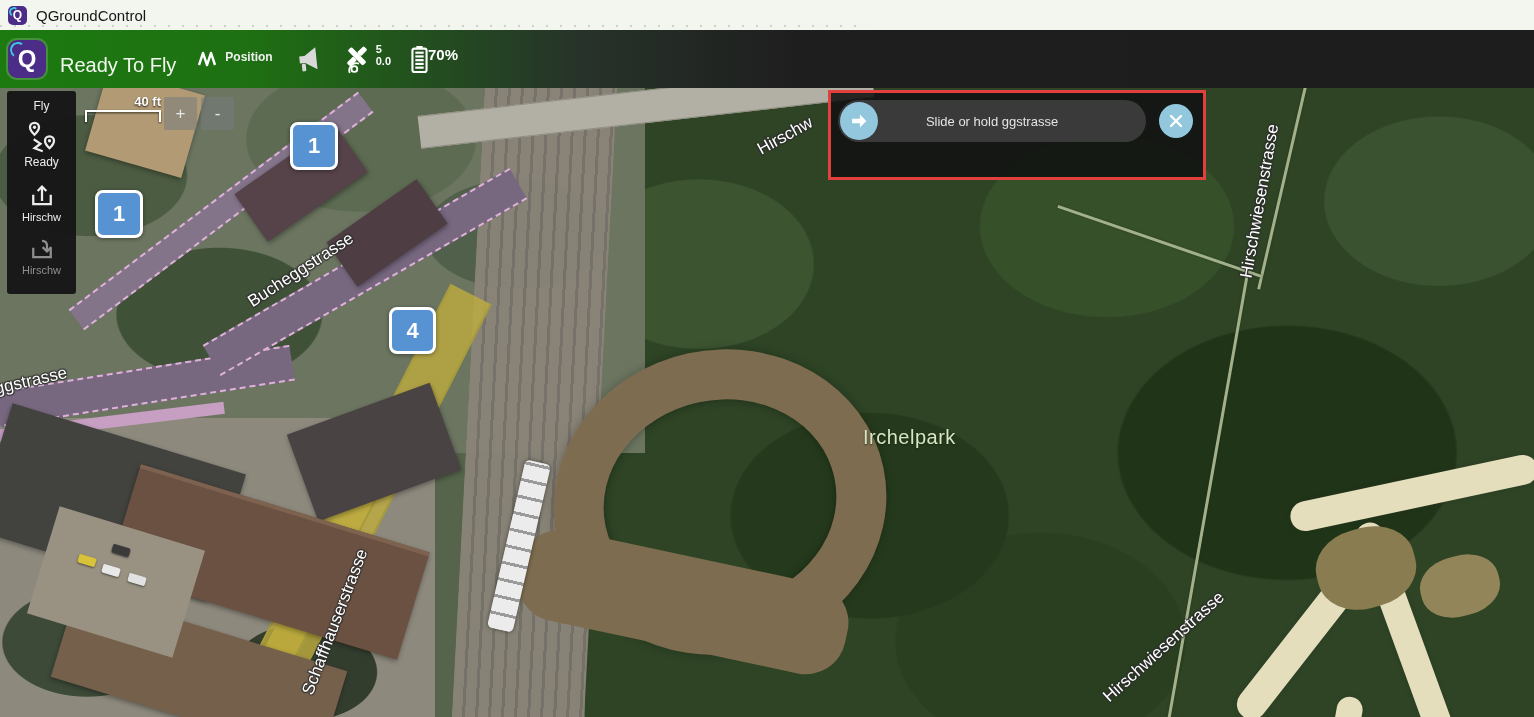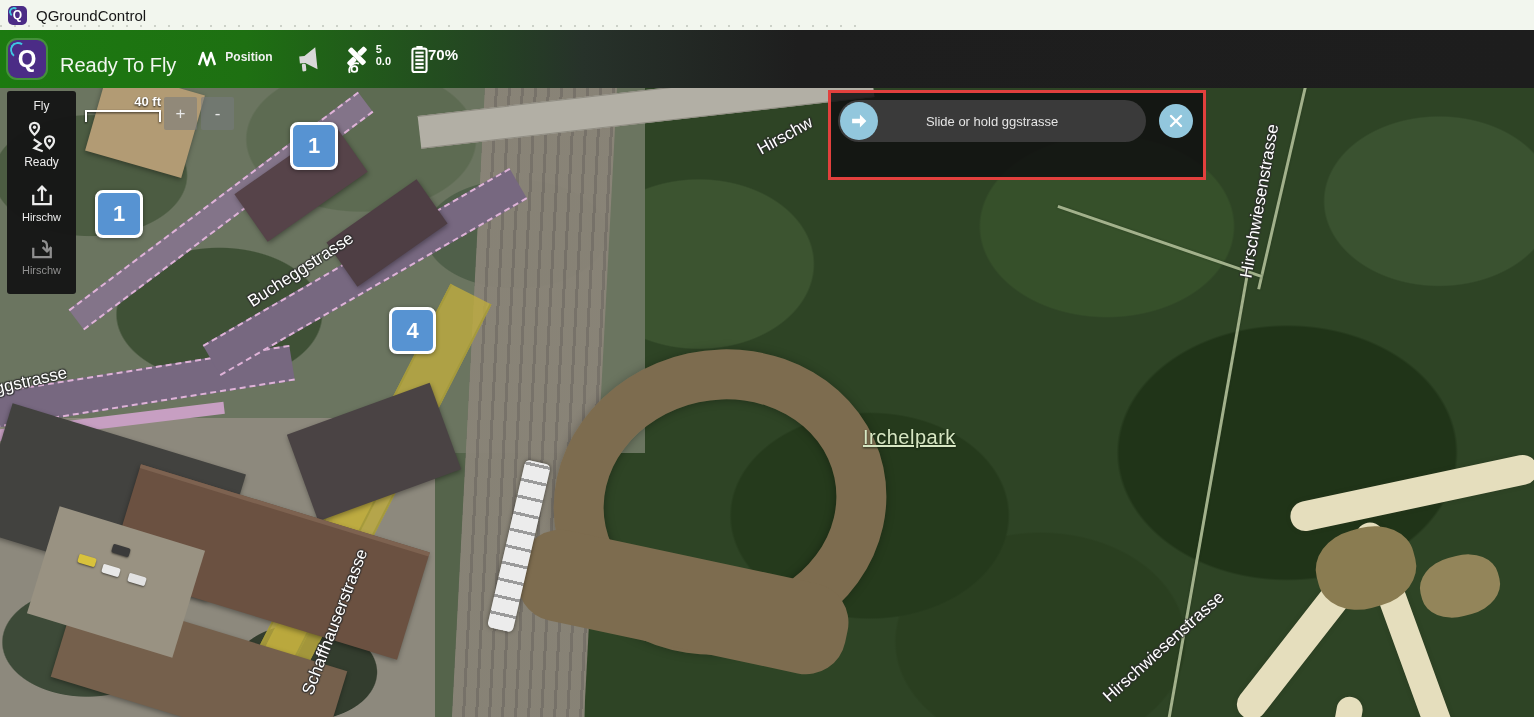--- a/index.html
+++ b/index.html
@@ -110,21 +110,21 @@
   .i3 { left:1393px; top:428px; width:28px; height:245px; transform:rotate(-20deg); }
   .i6 { left:1328px; top:608px; width:26px; height:125px; transform:rotate(10deg); }
   .ipatch { background:#8a7c51; border-radius:45%; }
   .g1 { left:1316px; top:440px; width:100px; height:80px; transform:rotate(-15deg); }
   .g2 { left:1420px; top:468px; width:80px; height:60px; transform:rotate(-15deg); background:#93855a; }
 
   .street { position:absolute; color:#fff; font-size:17px; white-space:nowrap;
     text-shadow:-1px -1px 1px rgba(45,45,45,.85), 1px -1px 1px rgba(45,45,45,.85),
                 -1px 1px 1px rgba(45,45,45,.85), 1px 1px 1px rgba(45,45,45,.85); }
   .park-label { position:absolute; left:863px; top:338px; font-size:20px; color:#d6e6c2;
-    letter-spacing:.5px; text-shadow:0 1px 2px rgba(20,30,15,.8);text-decoration:underline; }
+    letter-spacing:.5px; text-shadow:0 1px 2px rgba(20,30,15,.8); }
 
   .wp { position:absolute; width:48px; height:48px; background:#5793d2; border:3px solid #fff;
     border-radius:8px; color:#fff; font-size:22px; font-weight:bold; display:flex;
     align-items:center; justify-content:center; box-shadow:0 1px 4px rgba(0,0,0,.4); }
 
   .scale-wrap { position:absolute; left:85px; top:6px; width:76px; }
   .scale-text { color:#fff; font-size:13px; font-weight:bold; text-align:right;
     text-shadow:0 1px 2px rgba(0,0,0,.9); margin-bottom:1px; }
   .scale-bracket { height:12px; border-top:2px solid #fff; border-left:2px solid #fff;
     border-right:2px solid #fff; filter:drop-shadow(0 1px 1px rgba(0,0,0,.7)); }

